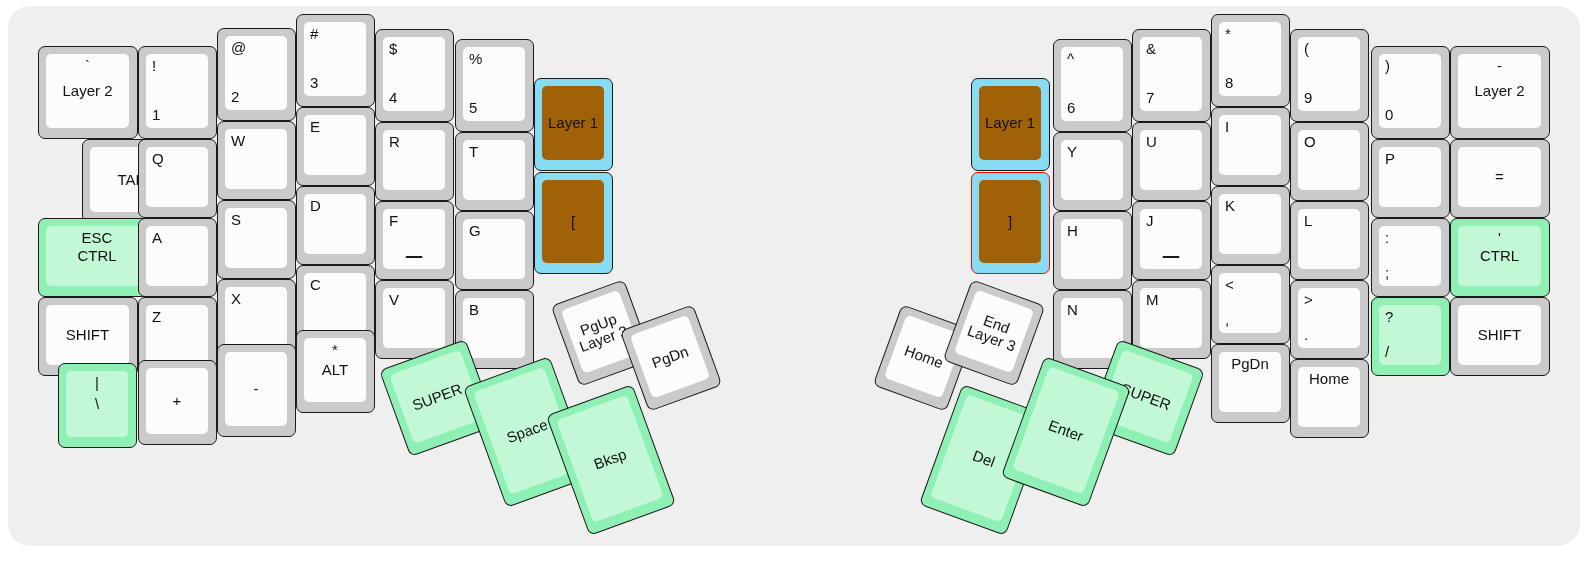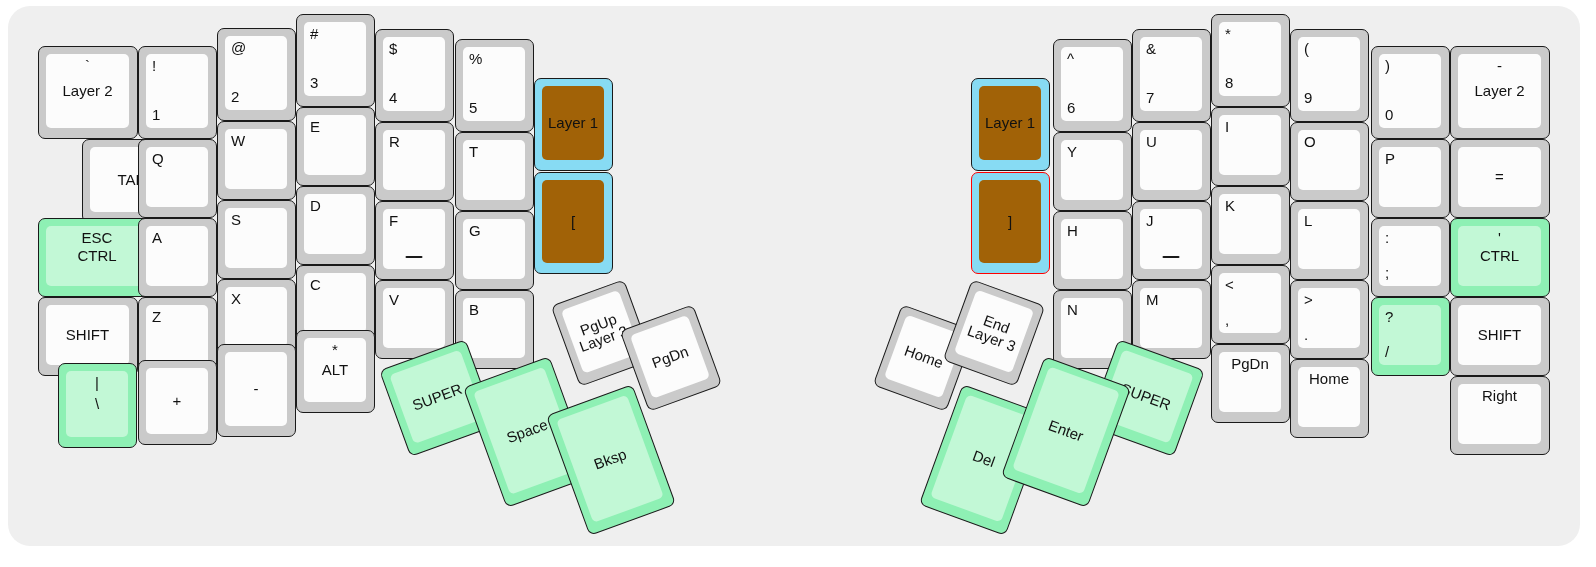--- a/index.html
+++ b/index.html
@@ -362,25 +362,20 @@
       <div class="cap">
         <div class="lg ctr ctop">'</div>
         <div class="lg ctr cmid">CTRL</div>
       </div>
     </div>
     <div class="key" style="left: 1450px; top: 297px; width: 100px; height: 79px;">
       <div class="cap">
         <div class="lg ctr cmid">SHIFT</div>
       </div>
     </div>
-    <div class="key" style="left: 1450px; top: 376px; width: 100px; height: 79px;">
-      <div class="cap">
-        <div class="lg ctr ctop">Right</div>
-      </div>
-    </div>
     <div class="key blue" style="left: 971px; top: 78px; width: 79px; height: 93px;">
       <div class="cap">
         <div class="lg ctr cmid">Layer 1</div>
       </div>
     </div>
     <div class="key blue sel" style="left: 971px; top: 172px; width: 79px; height: 102px;">
       <div class="cap">
         <div class="lg ctr cmid">]</div>
       </div>
     </div>

